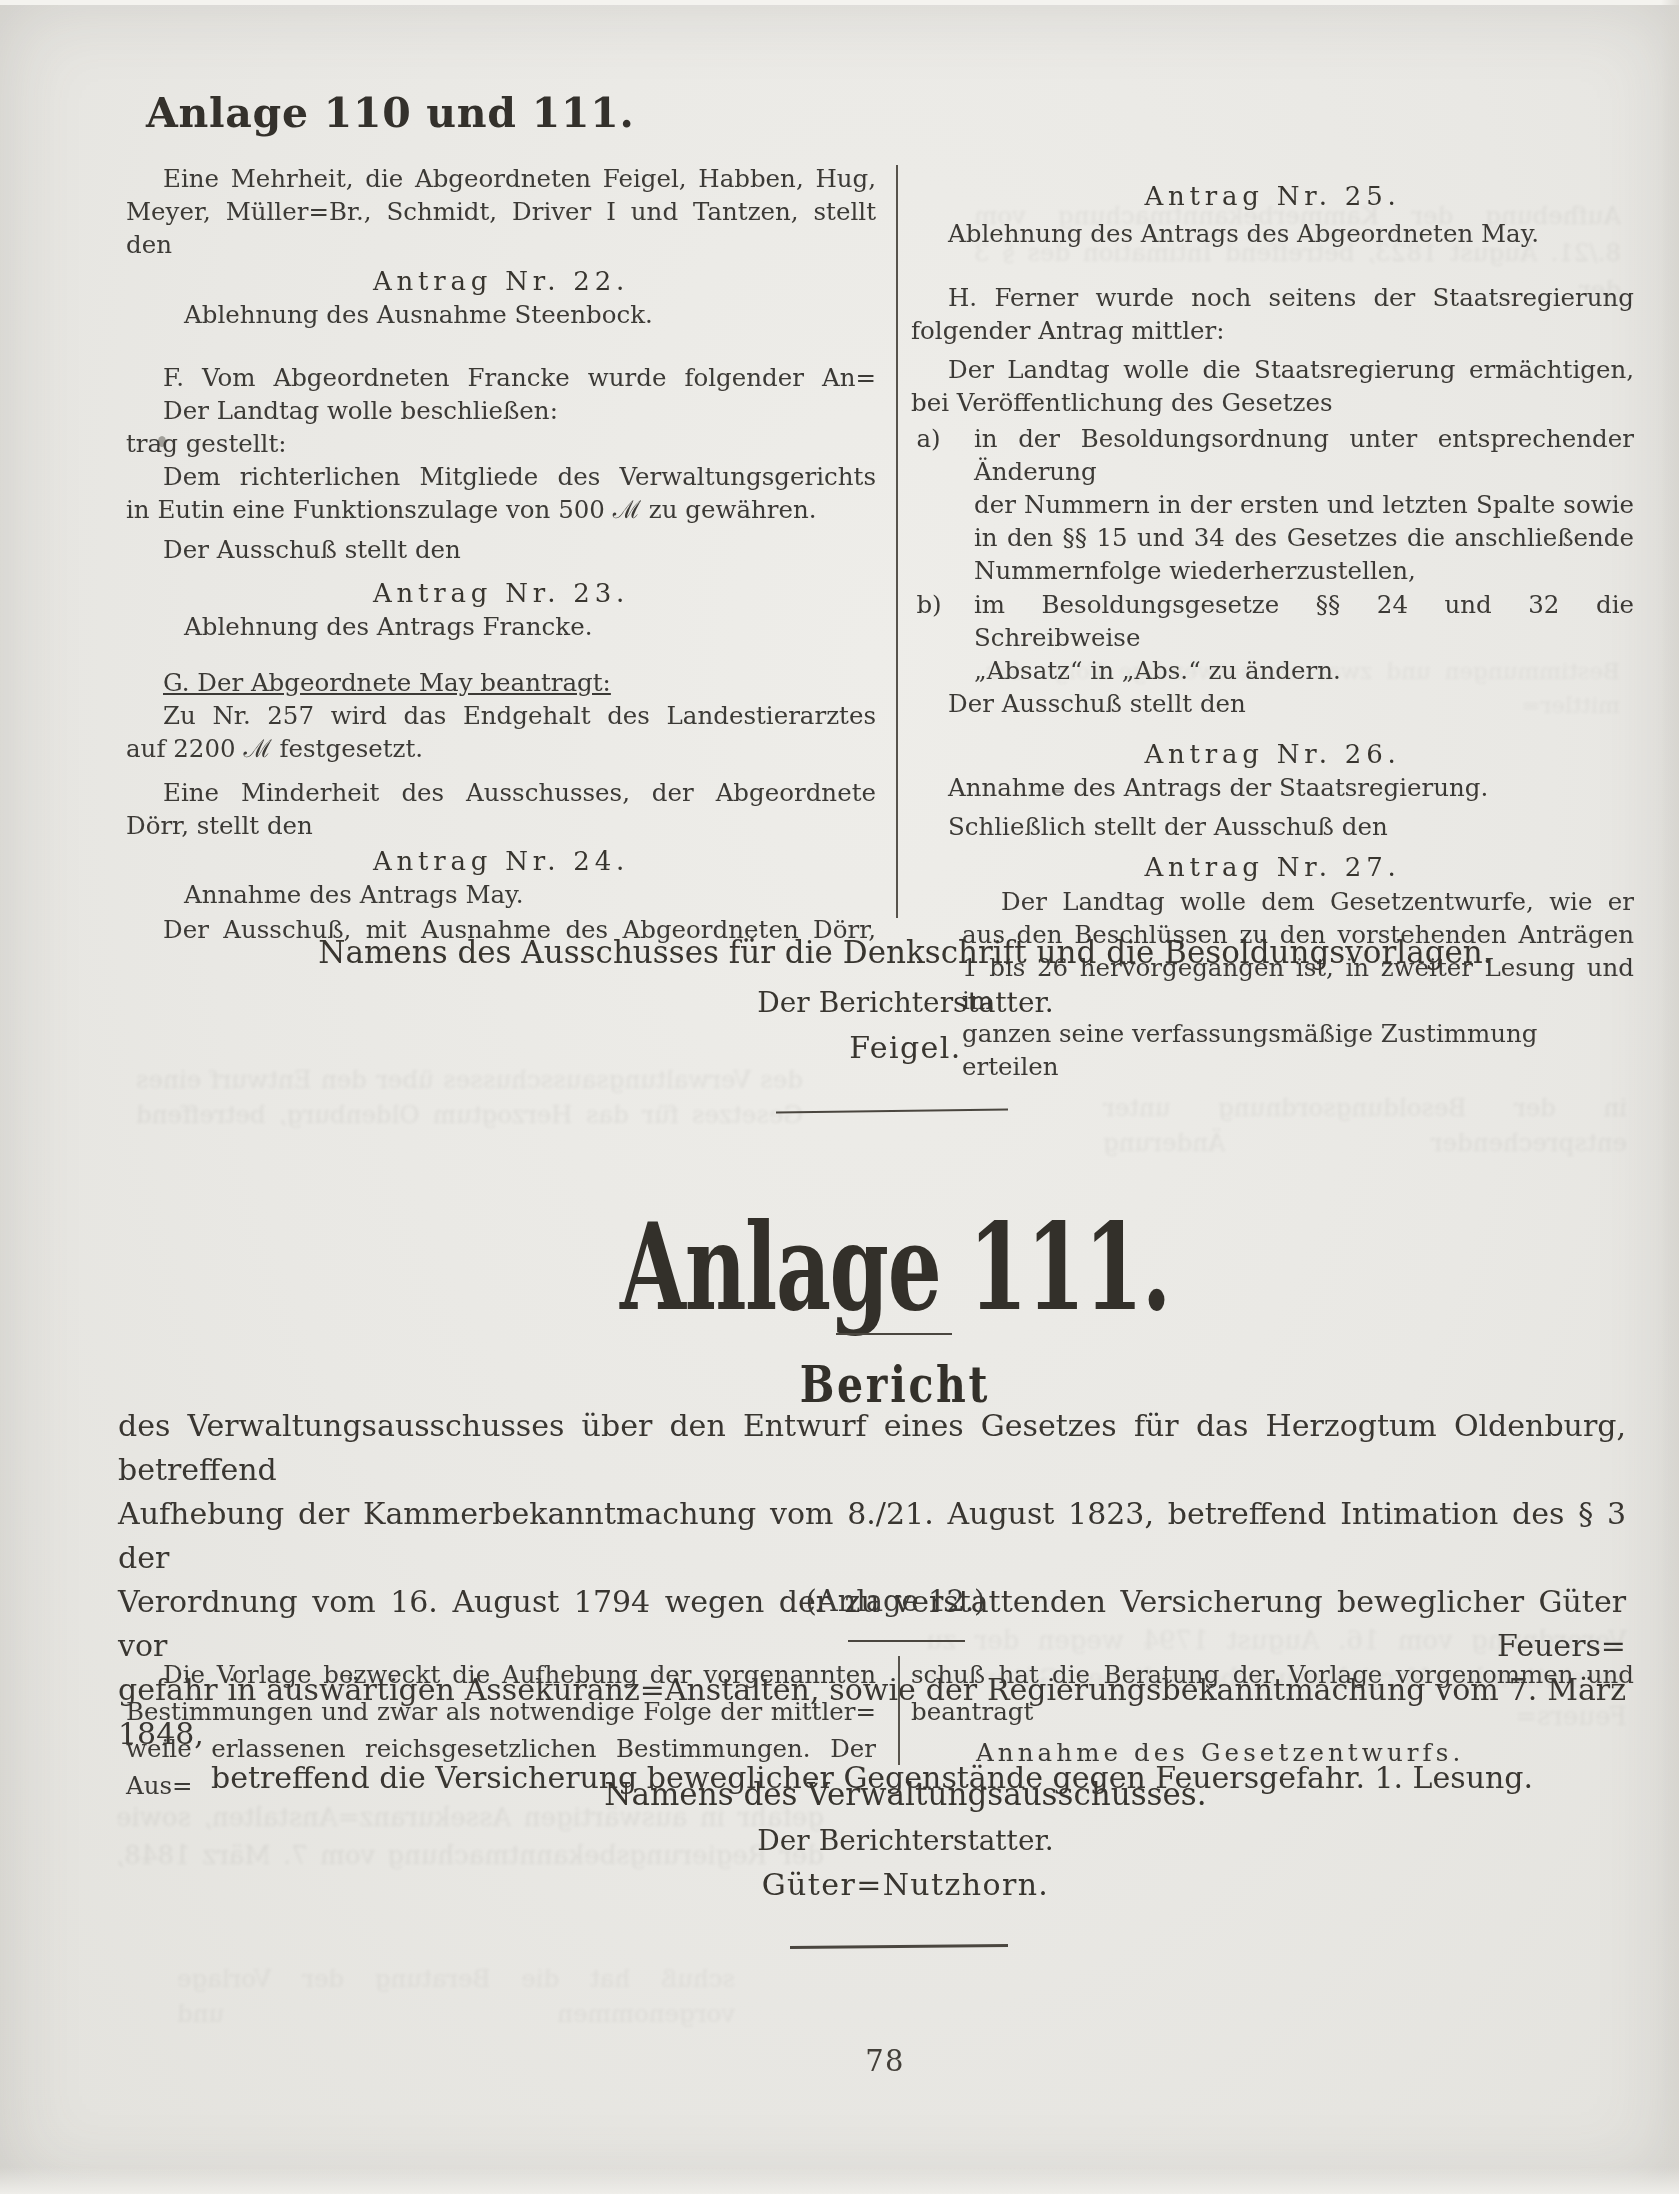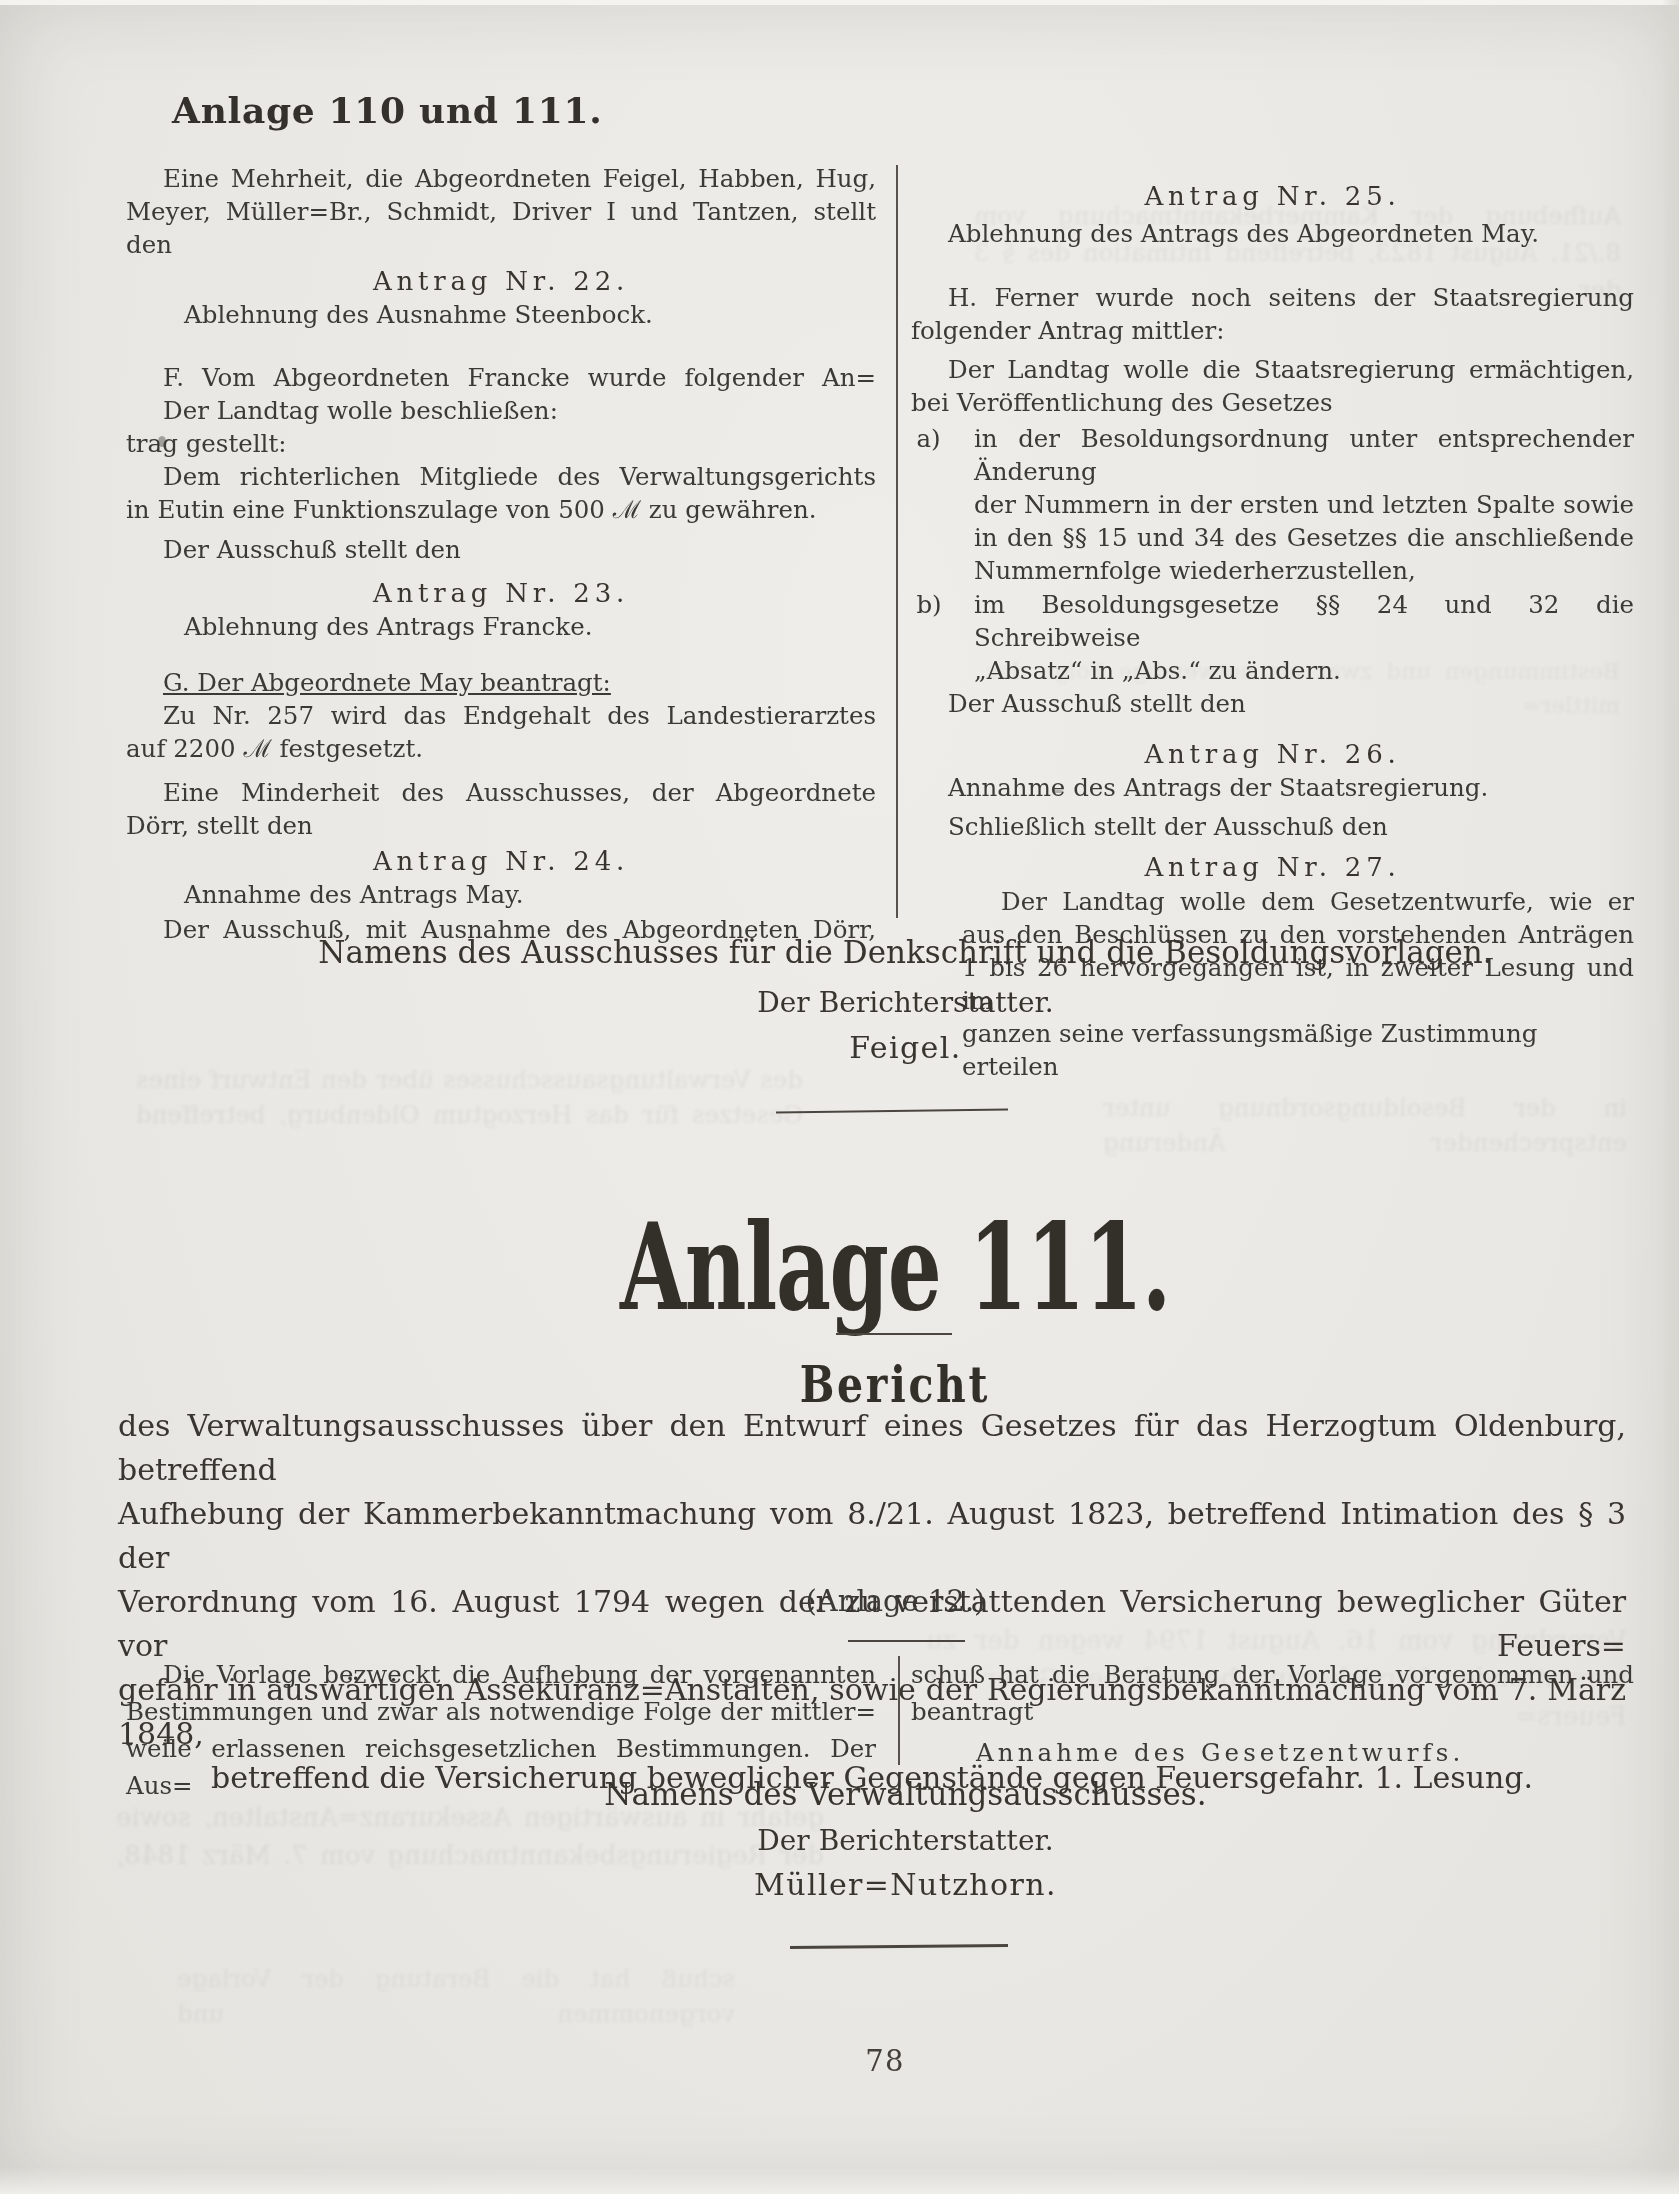--- a/index.html
+++ b/index.html
@@ -10,21 +10,21 @@
     color:#3c3a36;
     font-family:"DejaVu Serif","Liberation Serif",serif;
     box-shadow: inset 0 0 82px rgba(90,85,75,.18);
   }
   .edge-top { position:absolute; left:0; top:0; width:100%; height:4.8px; background:#f4f3ef; }
   .edge-right { position:absolute; right:0; top:0; width:17.7px; height:100%;
     background:linear-gradient(to left,#d7d5cf,rgba(215,213,207,0)); opacity:.8; }
   .edge-bottom { position:absolute; left:0; bottom:0; width:100%; height:27px;
     background:linear-gradient(to top,#efeeea,rgba(239,238,234,0)); }
 
-  .page-header { position:absolute; left:172px; top:89px; font-size:36px; font-weight:bold;
+  .page-header { position:absolute; left:146px; top:89px; font-size:41px; font-weight:bold;
     color:#34312c; letter-spacing:0.7px; }
 
   .col { position:absolute; font-size:24.5px; line-height:33px; }
   .col-left  { left:126px;  top:162px; width:750px; }
   .col-right { left:911px; top:170px; width:723px; }
 
   .ln { min-height:33px; }
   .jl { text-align:justify; text-align-last:justify; }
   .ind { text-indent:37px; }
   .antrag { text-align:center; letter-spacing:4.8px; font-size:26px; color:#38352f; }
@@ -173,19 +173,19 @@
     <div class="ln jl">weile erlassenen reichsgesetzlichen Bestimmungen.  Der Aus=</div>
   </div>
   <div class="lower-col lower-right">
     <div class="ln jl">schuß hat die Beratung der Vorlage vorgenommen und</div>
     <div class="ln">beantragt</div>
     <div class="ln gesperrt" style="padding-left:65px; margin-top:4.1px;">Annahme des Gesetzentwurfs.</div>
   </div>
 
   <div class="sigline" style="top:1776px; font-size:31px;">Namens des Verwaltungsausschusses.</div>
   <div class="sigline" style="top:1824px; font-size:28px;">Der Berichterstatter.</div>
-  <div class="sigline" style="top:1867px; font-size:30px; letter-spacing:1.4px;">Müller=Nutzhorn.</div>
+  <div class="sigline" style="top:1867px; font-size:30px; letter-spacing:1.4px;">Güter=Nutzhorn.</div>
   <div class="hrule" style="left:790px; top:1945px; width:218px; height:3.4px; transform:rotate(-0.5deg);"></div>
 
   <div class="page-num">78</div>
 
 </div>
 
 
 </body></html>

